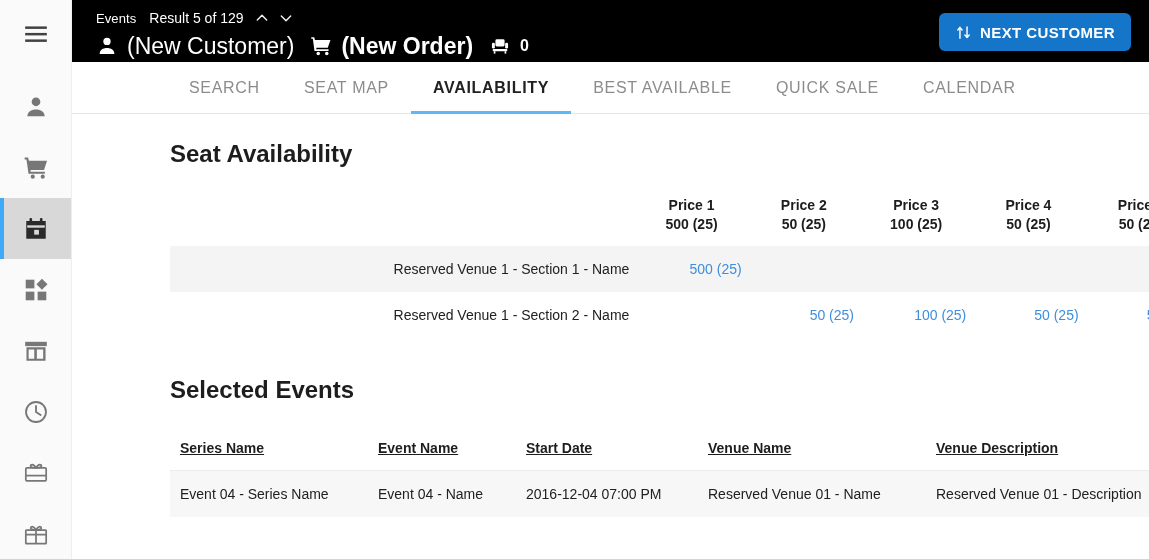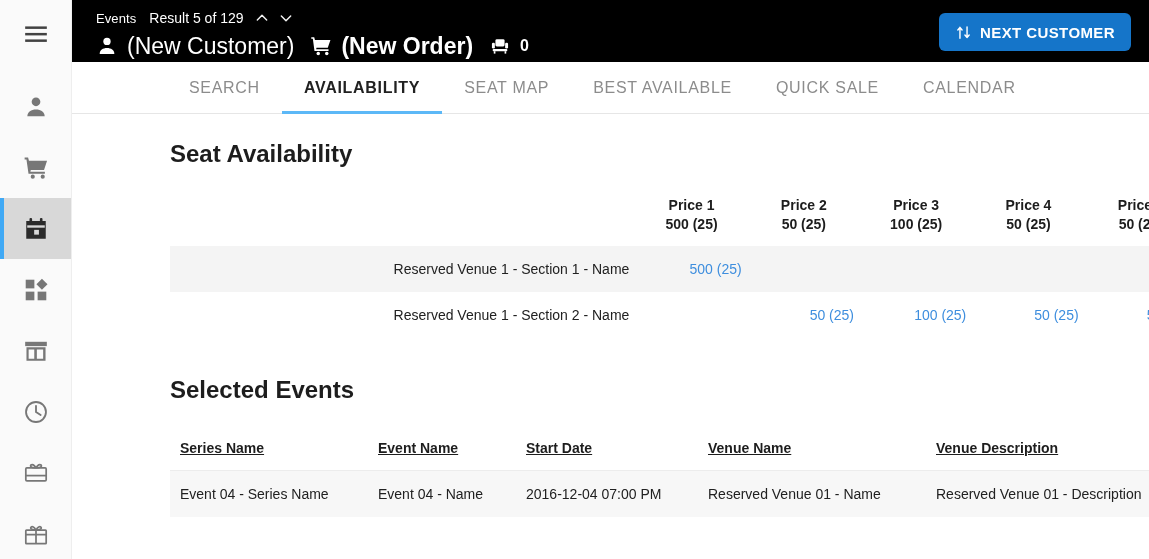--- a/index.html
+++ b/index.html
@@ -305,25 +305,25 @@
           </svg>
         </span>
         <span>NEXT CUSTOMER</span>
       </button>
     </div>
 
     <div class="tabs">
       <div class="tab">
           <span>SEARCH</span>
         </div>
+      <div class="tab">
+          <span>SEAT MAP</span>
+        </div>
       <div class="tab active">
           <span>AVAILABILITY</span>
-        </div>
-      <div class="tab">
-          <span>SEAT MAP</span>
         </div>
       <div class="tab">
           <span>BEST AVAILABLE</span>
         </div>
       <div class="tab">
           <span>QUICK SALE</span>
         </div>
       <div class="tab">
           <span>CALENDAR</span>
         </div>

